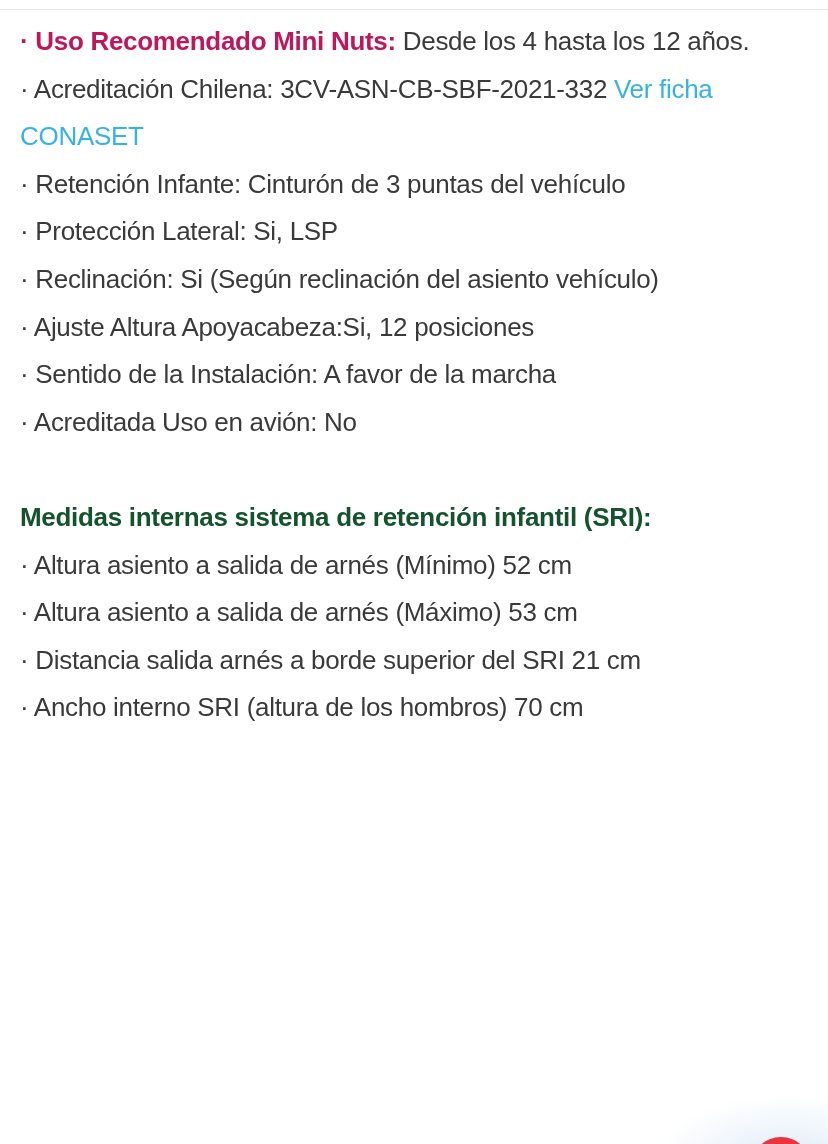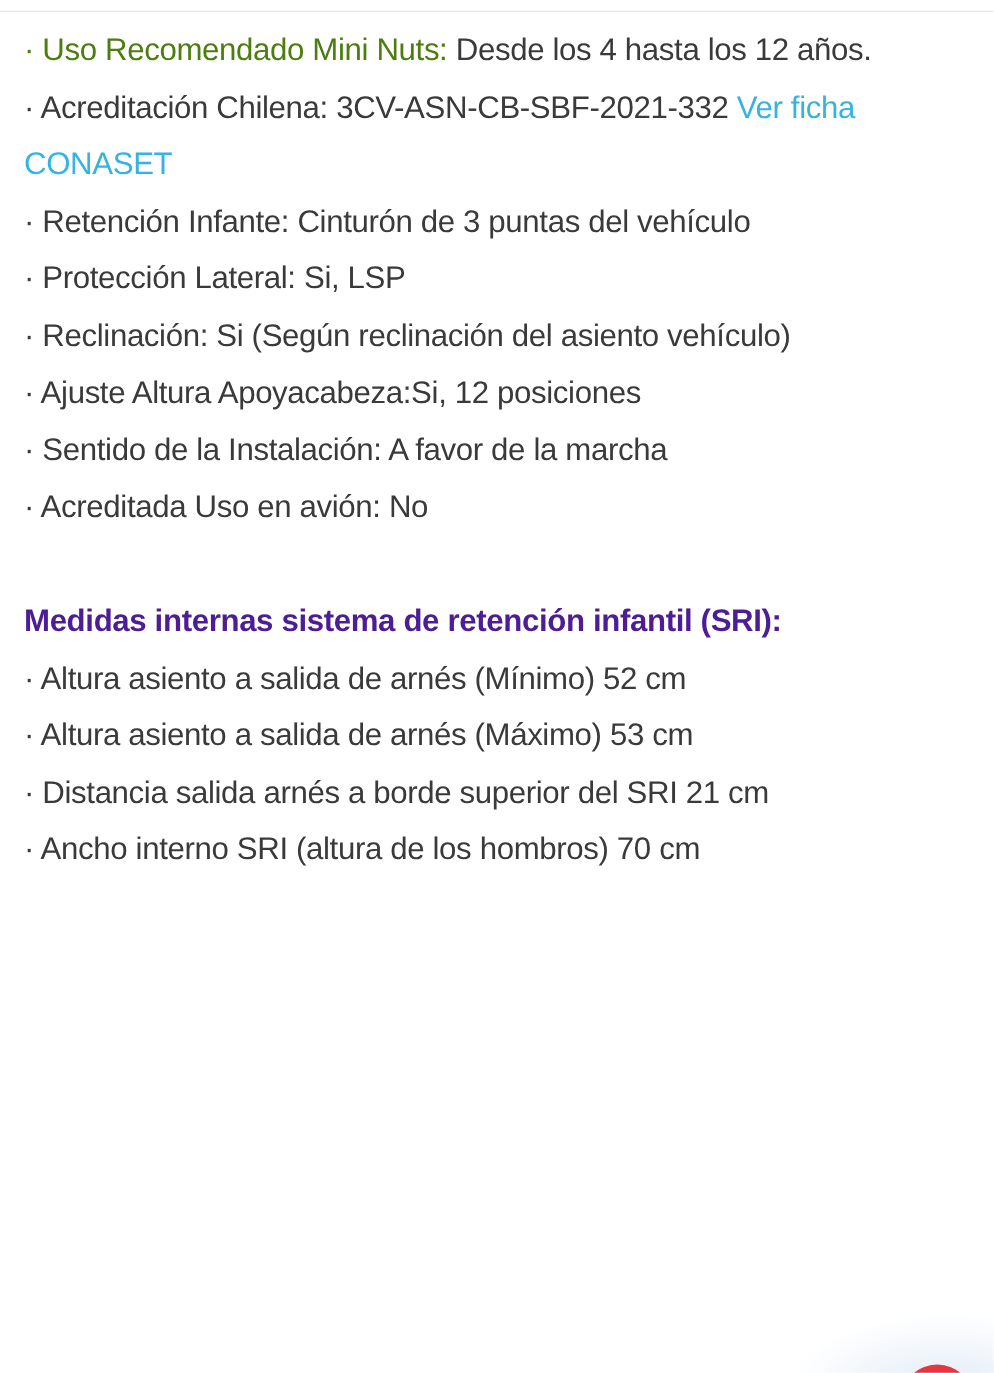--- a/index.html
+++ b/index.html
@@ -30,26 +30,26 @@
     width: 780px;
   }
   .content p {
     margin: 0;
     font-size: 26px;
     line-height: 47.6px;
     letter-spacing: -0.3px;
     font-weight: 400;
   }
   .content p strong {
-    color: #4d7c0f;
-    font-weight: 400;
+    color: #be185d;
+    font-weight: 700;
   }
   .content p.heading {
     margin-top: 47.6px;
-    color: #4c1d95;
+    color: #14532d;
     font-weight: 700;
   }
   a.link {
     color: #36b3e3;
     text-decoration: none;
     cursor: pointer;
   }
   .fab-glow {
     position: absolute;
     left: 655px;

